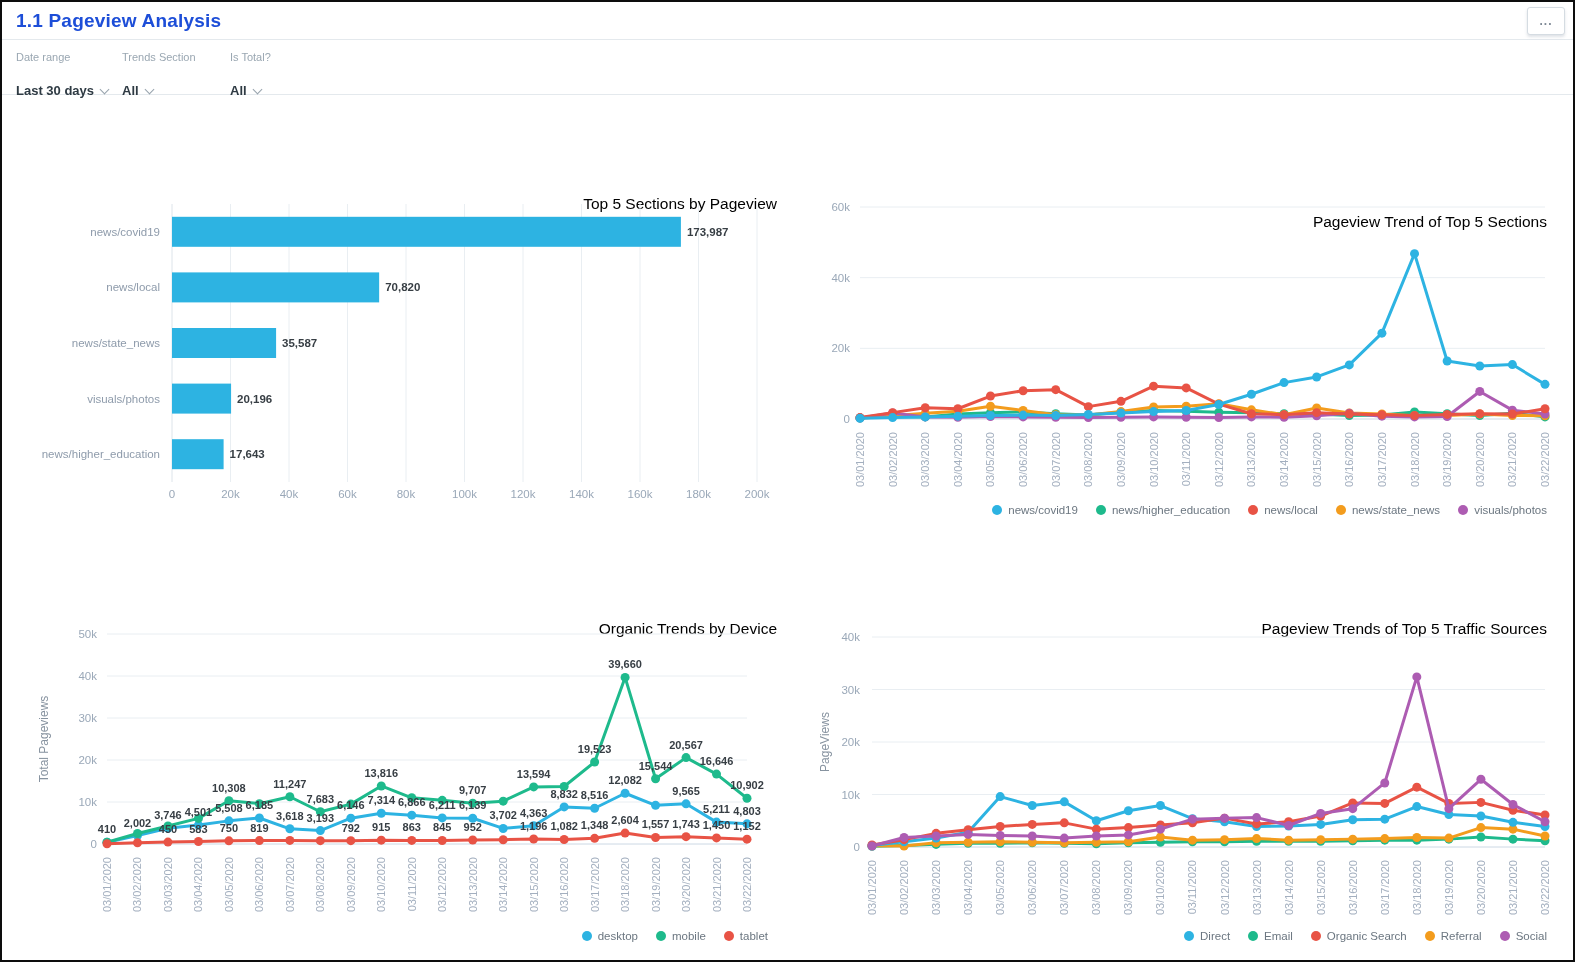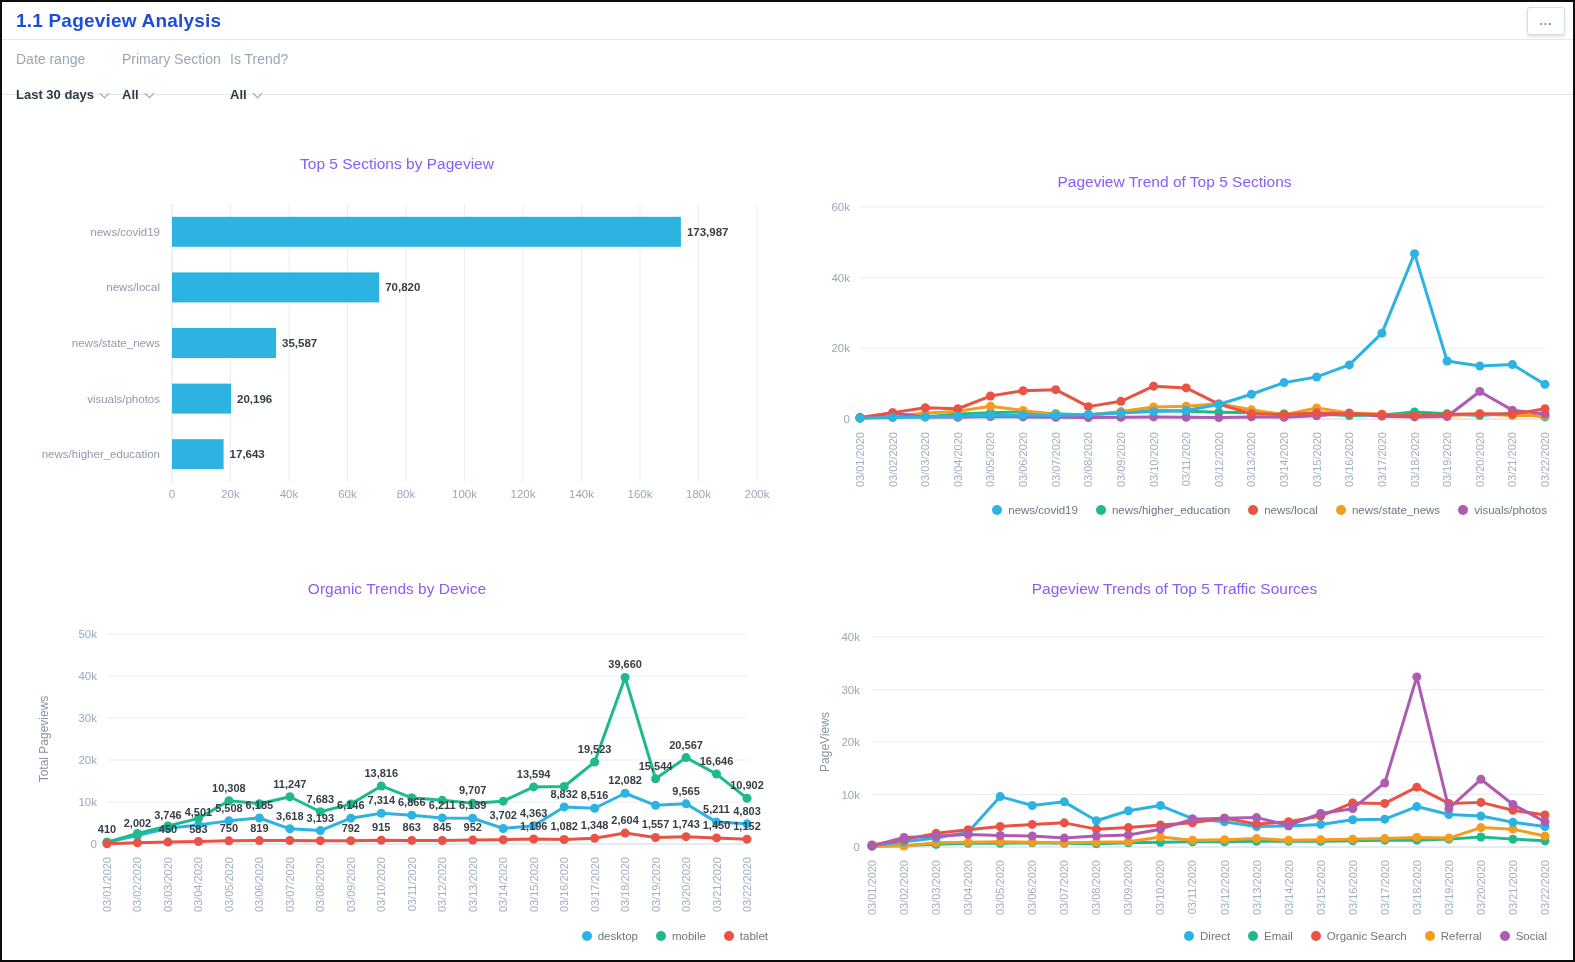--- a/index.html
+++ b/index.html
@@ -7,26 +7,26 @@
          box-sizing:border-box;overflow:hidden;font-family:"Liberation Sans",sans-serif;}
   
   .titlebar{position:absolute;left:0;top:0;right:0;height:37px;border-bottom:1px solid #e4e9ed;background:#fff;}
   .titlebar h1{margin:0;padding:8px 0 0 14px;font-size:19px;font-weight:700;color:#1d4ed8;letter-spacing:.2px;}
   .more-btn{position:absolute;right:8px;top:5px;width:38px;height:28px;background:#fff;border:1px solid #d5dce2;
             border-radius:3px;box-shadow:0 2px 3px rgba(150,160,175,.3);color:#7d8894;font-weight:700;
             font-size:12px;line-height:20px;letter-spacing:1px;cursor:pointer;}
   
   .filterbar{position:absolute;left:0;top:38px;right:0;height:54px;border-bottom:1px solid #e4e9ed;background:#fff;}
   .filter{position:absolute;top:11px;}
-  .f-label{font-size:14px;color:#9aa7b2;margin-bottom:20px;}
+  .f-label{font-size:11px;color:#9aa7b2;margin-bottom:20px;}
   .f-value{font-size:13px;font-weight:700;color:#2e3a43;cursor:pointer;margin-top:20px;}
   .chev{display:inline-block;width:6px;height:6px;border-right:1.5px solid #97a3ad;border-bottom:1.5px solid #97a3ad;
         transform:rotate(45deg);margin-left:7px;margin-bottom:2px;}
   
-  .chart-title{position:absolute;text-align:center;font-size:15.5px;color:#8b5cf6;}
+  .chart-title{position:absolute;text-align:right;font-size:15.5px;color:#000000;margin-top:40px;}
   
   .legend{position:absolute;display:flex;justify-content:flex-end;align-items:center;gap:18px;height:16px;}
   .legend-item{display:flex;align-items:center;gap:6px;cursor:pointer;}
   .legend-dot{width:10px;height:10px;border-radius:50%;}
   .legend-txt{font-size:11.5px;color:#6b7680;}
   svg text{font-family:"Liberation Sans",sans-serif;}
 </style>
 </head>
 <body>
 
@@ -36,25 +36,25 @@
     <h1>1.1 Pageview Analysis</h1>
     <button class="more-btn">...</button>
   </div>
 
   <div class="filterbar">
     <div class="filter" style="left:14px">
       <div class="f-label">Date range</div>
       <div class="f-value"><span>Last 30 days</span><i class="chev"></i></div>
     </div>
     <div class="filter" style="left:120px">
-      <div class="f-label">Primary Section</div>
+      <div class="f-label">Trends Section</div>
       <div class="f-value"><span>All</span><i class="chev"></i></div>
     </div>
     <div class="filter" style="left:228px">
-      <div class="f-label">Is Trend?</div>
+      <div class="f-label">Is Total?</div>
       <div class="f-value"><span>All</span><i class="chev"></i></div>
     </div>
   </div>
 
   <div class="chart-title" style="left:15px;top:153px;width:760px">Top 5 Sections by Pageview</div>
   <div class="chart-title" style="left:800px;top:171px;width:745px">Pageview Trend of Top 5 Sections</div>
   <div class="chart-title" style="left:15px;top:578px;width:760px">Organic Trends by Device</div>
   <div class="chart-title" style="left:800px;top:578px;width:745px">Pageview Trends of Top 5 Traffic Sources</div>
 
   <svg id="charts-svg" width="1571" height="958" viewBox="0 0 1571 958" style="position:absolute;left:0;top:0">

